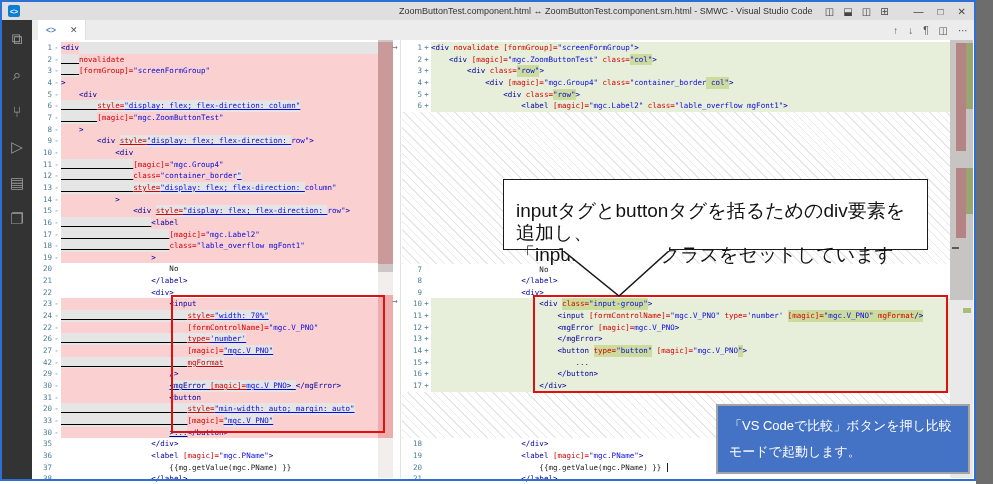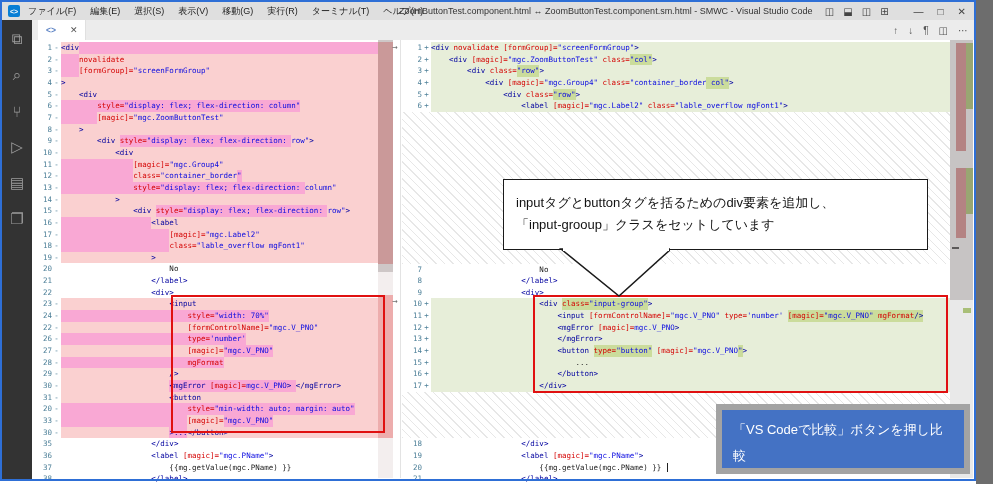--- a/index.html
+++ b/index.html
@@ -32,57 +32,47 @@
   .pane-l { left:0; width:346px; }
   .pane-r { left:370px; width:548px; }
   .line { display:flex; height:11.66px; line-height:11.66px; }
   .num { width:20px; text-align:right; color:#4e8099; flex:none; }
   .mark { width:9px; text-align:center; color:#4e8099; flex:none; }
   .code { flex:1; display:flex; overflow:hidden; }
   .seg { white-space:pre; flex:none; }
   .seg.t{color:#00009f} .seg.a{color:#d40000} .seg.v{color:#0a0ae0} .seg.x{color:#1a1a1a} .seg.w{color:#1a1a1a}
   .rem > .code { background:#fad0d0; }
   .add > .code { background:#e7eed9; }
-  .pane-l .seg.h, .pane-l .seg.hf { background:#f9a8d4; }
+  .pane-l .seg.h, .pane-l .seg.hf { background:#e5e5e5;text-decoration:underline; }
   .pane-r .seg.h { background:#cbdc9c; }
   .seg.hf { flex:1; }
   .filler { background:#fff; background-image:repeating-linear-gradient(45deg,#e7e7e7 0 1px,transparent 1px 6px); }
   .sash { position:absolute; left:368px; top:0; width:1px; height:438px; background:#e3e3e3; }
 
   .sbar { position:absolute; top:0; height:438px; }
   .sbar-l { left:346px; width:15px; background:#f3eeee; }
   .sbar-r { left:918px; width:23px; background:#e9e9e9; }
   .sb-mark { position:absolute; }
   .sb-thumb { position:absolute; left:0; width:100%; background:rgba(110,100,100,.28); }
   .diff-arrow { position:absolute; color:#707070; font-size:9px; width:12px; height:11px; line-height:11px; text-align:center; }
 
   
   .redbox { position:absolute; border:2px solid #e01010; z-index:10; }
-  .callout { position:absolute; left:503px; top:179px; width:425px; height:71px; background:#fff; border:1.5px solid #1a1a1a; z-index:12; padding:12px 12px; font-size:13px; color:#111; line-height:22px; }
+  .callout { position:absolute; left:503px; top:179px; width:425px; height:71px; background:#fff; border:1.5px solid #1a1a1a; z-index:12; padding:20px 12px; font-size:19px; color:#111; line-height:22px; }
   .callout-tail { position:absolute; left:540px; top:243px; z-index:13; }
-  .bluenote { position:absolute; left:716px; top:404px; width:254px; height:70px; background:#4472c4; border:6px solid #a3a3a3; z-index:14; color:#fff; font-size:13px; line-height:26px; padding:7px 11px; }
+  .bluenote { position:absolute; left:716px; top:404px; width:254px; height:70px; background:#4472c4; border:2px solid #a3a3a3; z-index:14; color:#fff; font-size:13px; line-height:26px; padding:7px 11px; }
   .cursor { position:absolute; width:1px; height:9px; background:#222; z-index:8; }
 </style>
 </head>
 <body>
 
 <div class="window">
 
   <div class="titlebar">
     <div class="vslogo">&lt;&gt;</div>
-    <div class="menus">
-        <span class="menu-item">ファイル(F)</span>
-        <span class="menu-item">編集(E)</span>
-        <span class="menu-item">選択(S)</span>
-        <span class="menu-item">表示(V)</span>
-        <span class="menu-item">移動(G)</span>
-        <span class="menu-item">実行(R)</span>
-        <span class="menu-item">ターミナル(T)</span>
-        <span class="menu-item">ヘルプ(H)</span>
-      </div>
     <div class="win-title">ZoomButtonTest.component.html ↔ ZoomButtonTest.component.sm.html - SMWC - Visual Studio Code</div>
     <div class="tb-right">
       <span class="layout-icons" style="display:flex;gap:9px;">
           <span class="layout-ic">◫</span>
           <span class="layout-ic">⬓</span>
           <span class="layout-ic">◫</span>
           <span class="layout-ic">⊞</span>
         </span>
       <span class="win-controls" style="display:flex;gap:6px;margin-left:10px;">
           <span class="ctl">—</span>
@@ -338,21 +328,21 @@
         <div class="line rem">
           <span class="num">27</span>
           <span class="mark">-</span>
           <span class="code">
             <span class="seg w">                            </span>
             <span class="seg a">[magic]=</span>
             <span class="seg v h">"mgc.V_PNO"</span>
           </span>
         </div>
         <div class="line rem">
-          <span class="num">28</span>
+          <span class="num">42</span>
           <span class="mark">-</span>
           <span class="code">
             <span class="seg h">                            </span>
             <span class="seg a h">mgFormat</span>
           </span>
         </div>
         <div class="line rem">
           <span class="num">29</span>
           <span class="mark">-</span>
           <span class="code">

